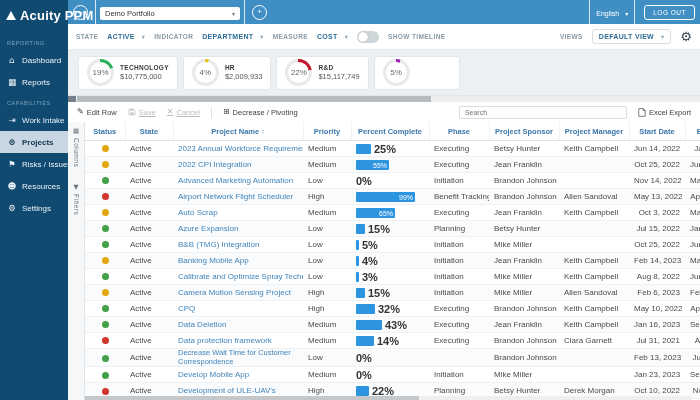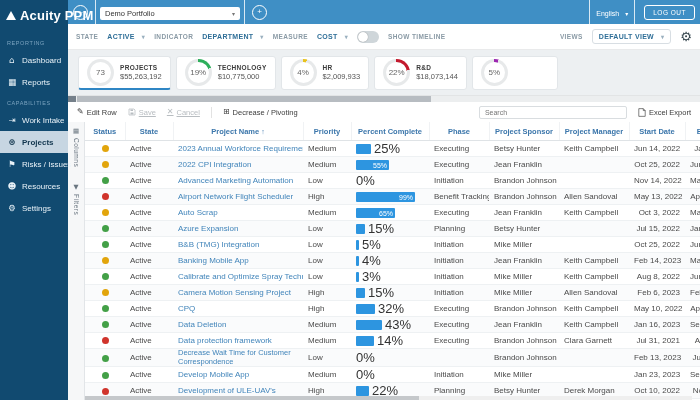--- a/index.html
+++ b/index.html
@@ -51,21 +51,21 @@
 
   .kpi-scroll{height:6px;background:#eceeef;border-top:1px solid #e2e4e5;position:relative;}
   .kpi-scroll-btn{position:absolute;left:0;top:0;width:8px;height:6px;background:#75808a;cursor:pointer;}
   .kpi-thumb{position:absolute;left:9px;top:0;width:56%;height:6px;background:#b7bcc1;cursor:grab;}
 
   .grid-toolbar{height:21px;background:#fff;border-bottom:1px solid #e4e7ea;display:flex;align-items:center;padding:0 9px;gap:11px;box-sizing:border-box;}
   .tb-btn{display:flex;align-items:center;gap:3px;font-size:7.5px;color:#3c3c3c;cursor:pointer;white-space:nowrap;}
   .tb-btn.disabled{color:#b8bdc1;text-decoration:underline;}
   .tb-icon{font-family:"DejaVu Sans",sans-serif;font-size:8px;line-height:1;}
   .tb-sep{width:1px;height:11px;background:#e2e2e2;}
-  .search-input{margin-left:auto;width:148px;height:13px;border:1px solid #d9dde0;border-radius:2px;font-size:7px;padding:0 5px;color:#333;box-sizing:border-box;outline:none;font-family:"Liberation Sans",sans-serif;}
+  .search-input{margin-left:auto;width:168px;height:13px;border:1px solid #d9dde0;border-radius:2px;font-size:7px;padding:0 5px;color:#333;box-sizing:border-box;outline:none;font-family:"Liberation Sans",sans-serif;}
   .excel-btn{display:flex;align-items:center;gap:3px;font-size:7.5px;color:#3c3c3c;cursor:pointer;white-space:nowrap;}
 
   .grid-wrap{position:absolute;top:122px;bottom:0;left:0;right:0;display:flex;overflow:hidden;}
   .side-strip{width:16px;background:#f6f7f8;border-right:1px solid #e2e5e8;display:flex;flex-direction:column;align-items:center;padding-top:5px;gap:16px;flex:0 0 auto;}
   .strip-tab{display:flex;flex-direction:column;align-items:center;gap:3px;color:#6a7680;cursor:pointer;}
   .strip-icon{font-size:6.5px;font-family:"DejaVu Sans",sans-serif;}
   .strip-text{writing-mode:vertical-rl;font-size:6.5px;letter-spacing:.5px;}
 
   .table-scroller{flex:1;position:relative;overflow:hidden;}
   table{width:100%;border-collapse:collapse;table-layout:fixed;}
@@ -74,21 +74,21 @@
   td{font-size:8px;color:#4a4a4a;height:15px;border-bottom:1px solid #eef1f3;padding:0 5px;white-space:nowrap;overflow:hidden;background:#fff;}
   tr.alt td{background:#fafbfc;}
   td.c-status{text-align:center;}
   .dot{display:inline-block;width:7px;height:7px;border-radius:50%;vertical-align:middle;}
   td.c-name{color:#4285ba;cursor:pointer;}
   td.c-name.wrap{white-space:normal;line-height:1.15;font-size:7.5px;}
   td.c-date{text-align:right;}
   .pct-wrap{display:flex;align-items:center;gap:3px;}
   .pct-bar{height:10px;background:#2d95e0;border-radius:1px;position:relative;flex:0 0 auto;}
   .pct-in{position:absolute;right:2px;top:50%;transform:translateY(-50%);color:#fff;font-size:7px;}
-  .pct-out{font-size:13px;color:#333;}
+  .pct-out{font-size:11px;color:#333;font-weight:bold;}
   .bottom-scroll{position:absolute;left:0;right:8px;bottom:0;height:4px;background:#efefef;}
   .bottom-thumb{position:absolute;left:0;top:0;width:55%;height:4px;background:#c5c8cb;cursor:grab;}
 </style>
 </head>
 <body>
 
 <div class="app">
 
   <div class="sidebar">
     <div class="logo">
@@ -175,29 +175,20 @@
       <span class="f-spacer"></span>
       <span class="flabel">VIEWS</span>
       <span class="fselect boxed">
         <span>DEFAULT VIEW</span>
         <span class="caret">▾</span>
       </span>
       <span class="gear">⚙</span>
     </div>
 
     <div class="kpi-area" id="kpi-root">
-        <div class="kpi-card selected">
-          <div class="donut" style="background: conic-gradient(rgb(217, 220, 222) 0deg, rgb(231, 233, 234) 0deg);">
-            <div class="donut-hole">73</div>
-          </div>
-          <div class="kpi-text">
-            <div class="kpi-label">PROJECTS</div>
-            <div class="kpi-amount">$55,263,192</div>
-          </div>
-        </div>
         <div class="kpi-card">
           <div class="donut" style="background: conic-gradient(rgb(46, 175, 91) 68.4deg, rgb(231, 233, 234) 0deg);">
             <div class="donut-hole">19%</div>
           </div>
           <div class="kpi-text">
             <div class="kpi-label">TECHNOLOGY</div>
             <div class="kpi-amount">$10,775,000</div>
           </div>
         </div>
         <div class="kpi-card">
@@ -208,21 +199,21 @@
             <div class="kpi-label">HR</div>
             <div class="kpi-amount">$2,009,933</div>
           </div>
         </div>
         <div class="kpi-card">
           <div class="donut" style="background: conic-gradient(rgb(195, 25, 45) 79.2deg, rgb(231, 233, 234) 0deg);">
             <div class="donut-hole">22%</div>
           </div>
           <div class="kpi-text">
             <div class="kpi-label">R&amp;D</div>
-            <div class="kpi-amount">$18,073,144</div>
+            <div class="kpi-amount">$15,117,749</div>
           </div>
         </div>
         <div class="kpi-card">
           <div class="donut" style="background: conic-gradient(rgb(156, 39, 176) 18deg, rgb(231, 233, 234) 0deg);">
             <div class="donut-hole">5%</div>
           </div>
         </div>
       </div>
     <div class="kpi-scroll">
       <span class="kpi-scroll-btn"></span>

